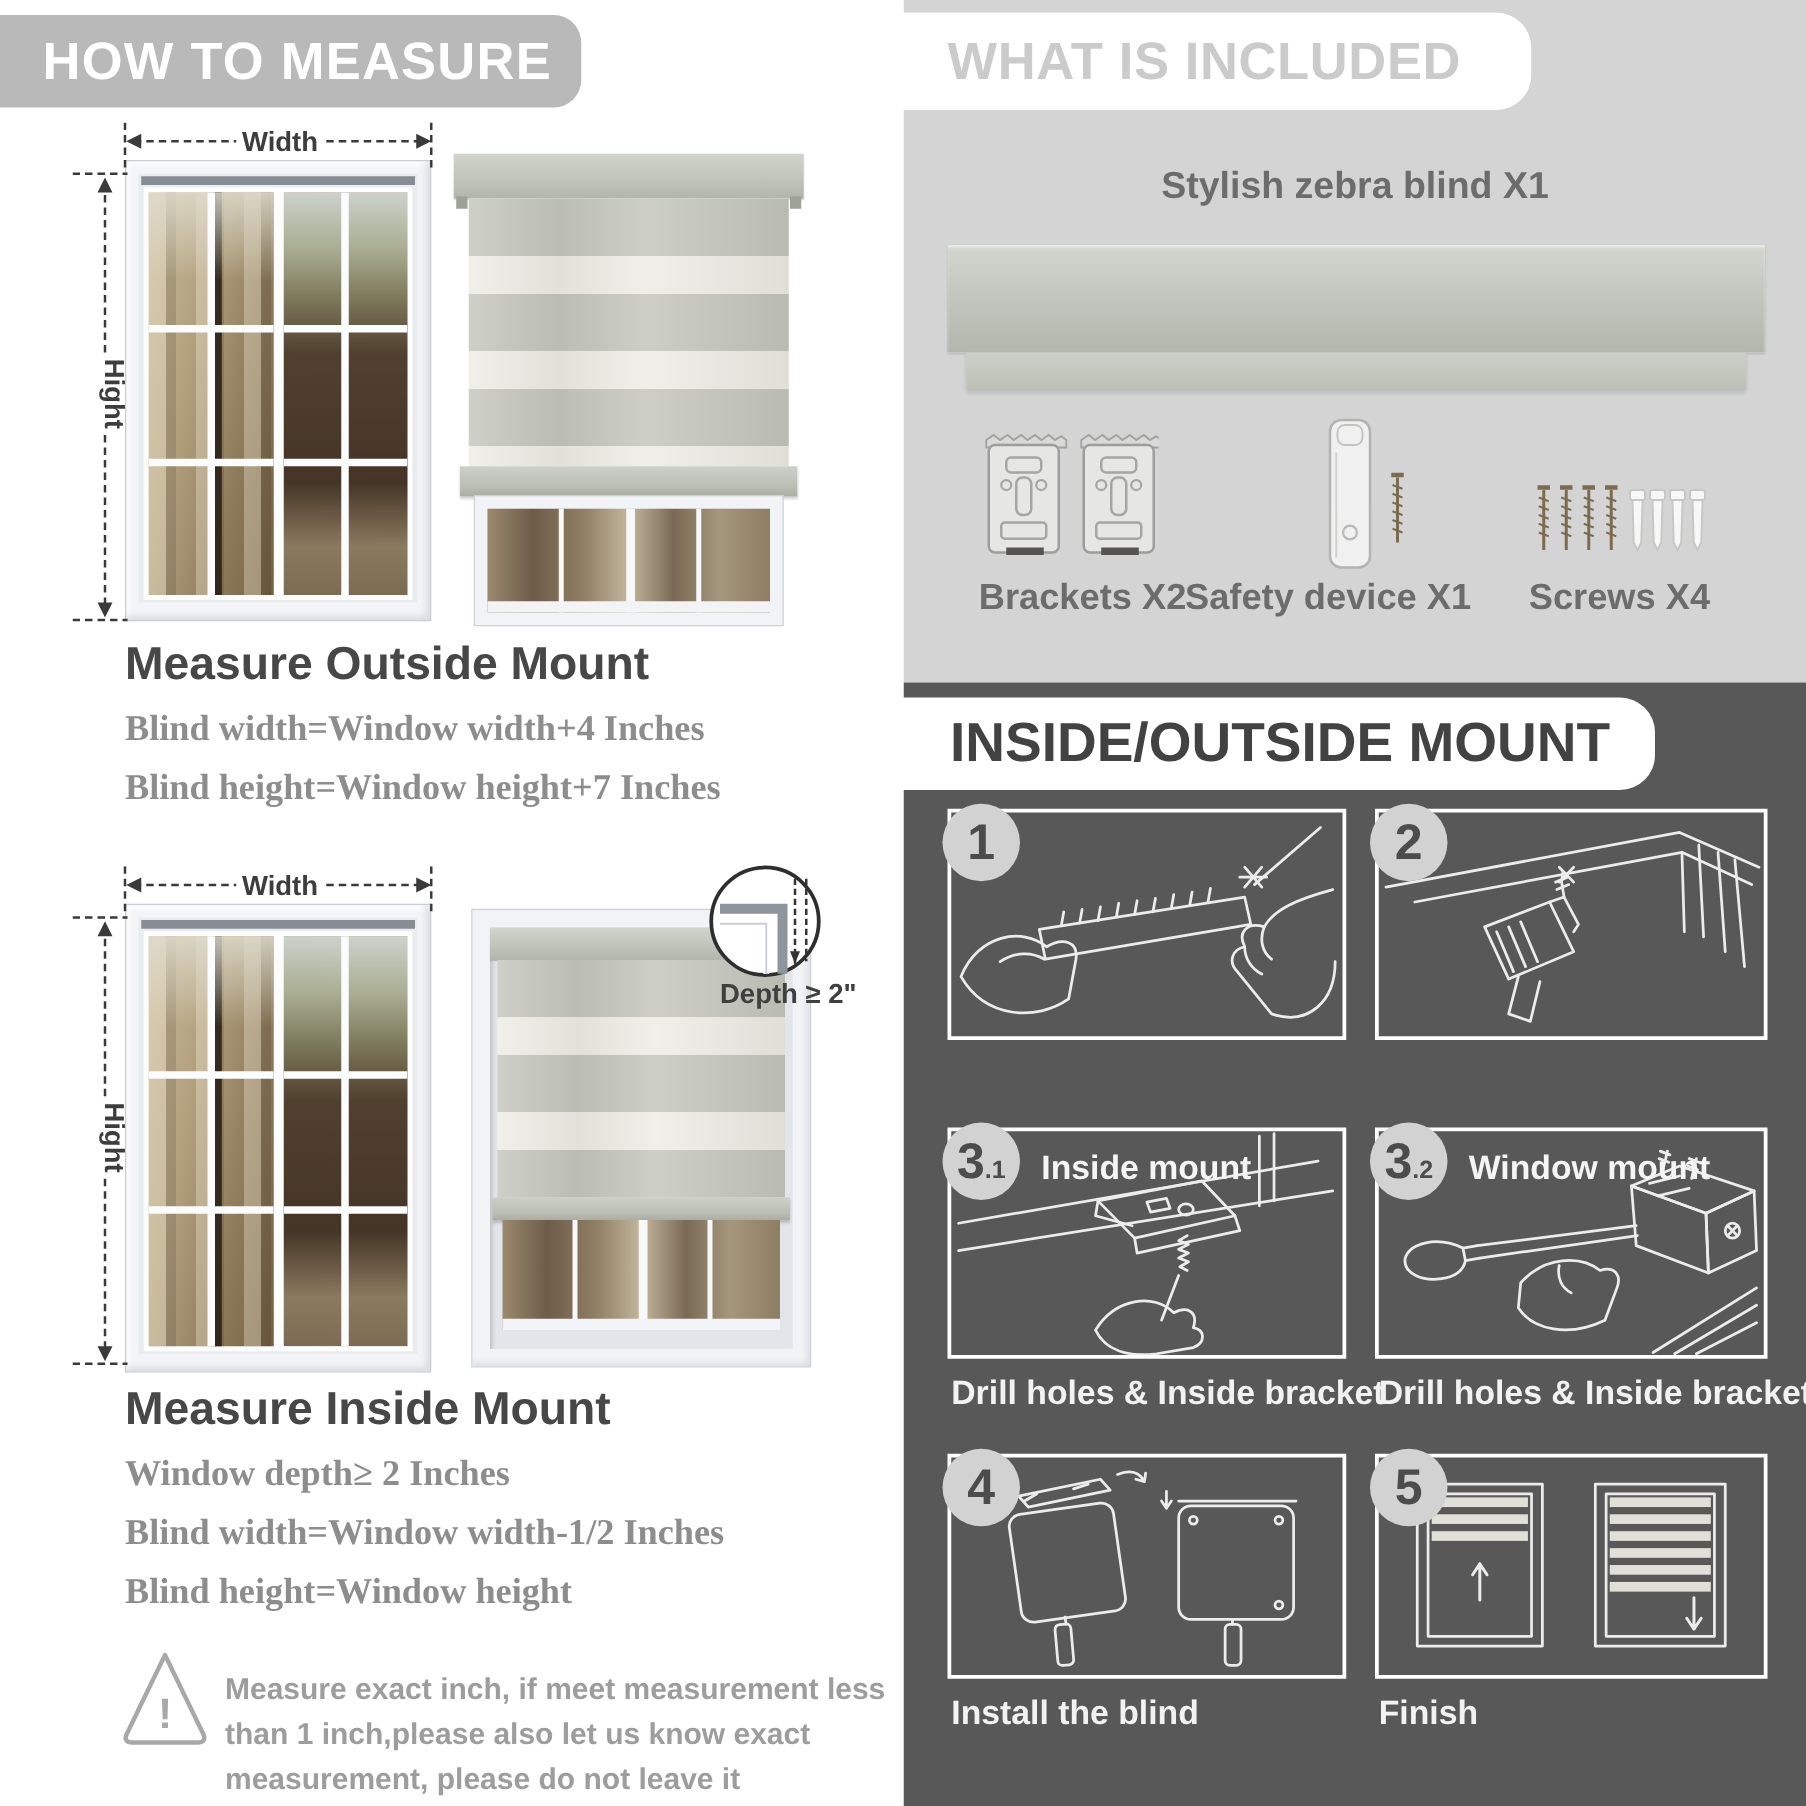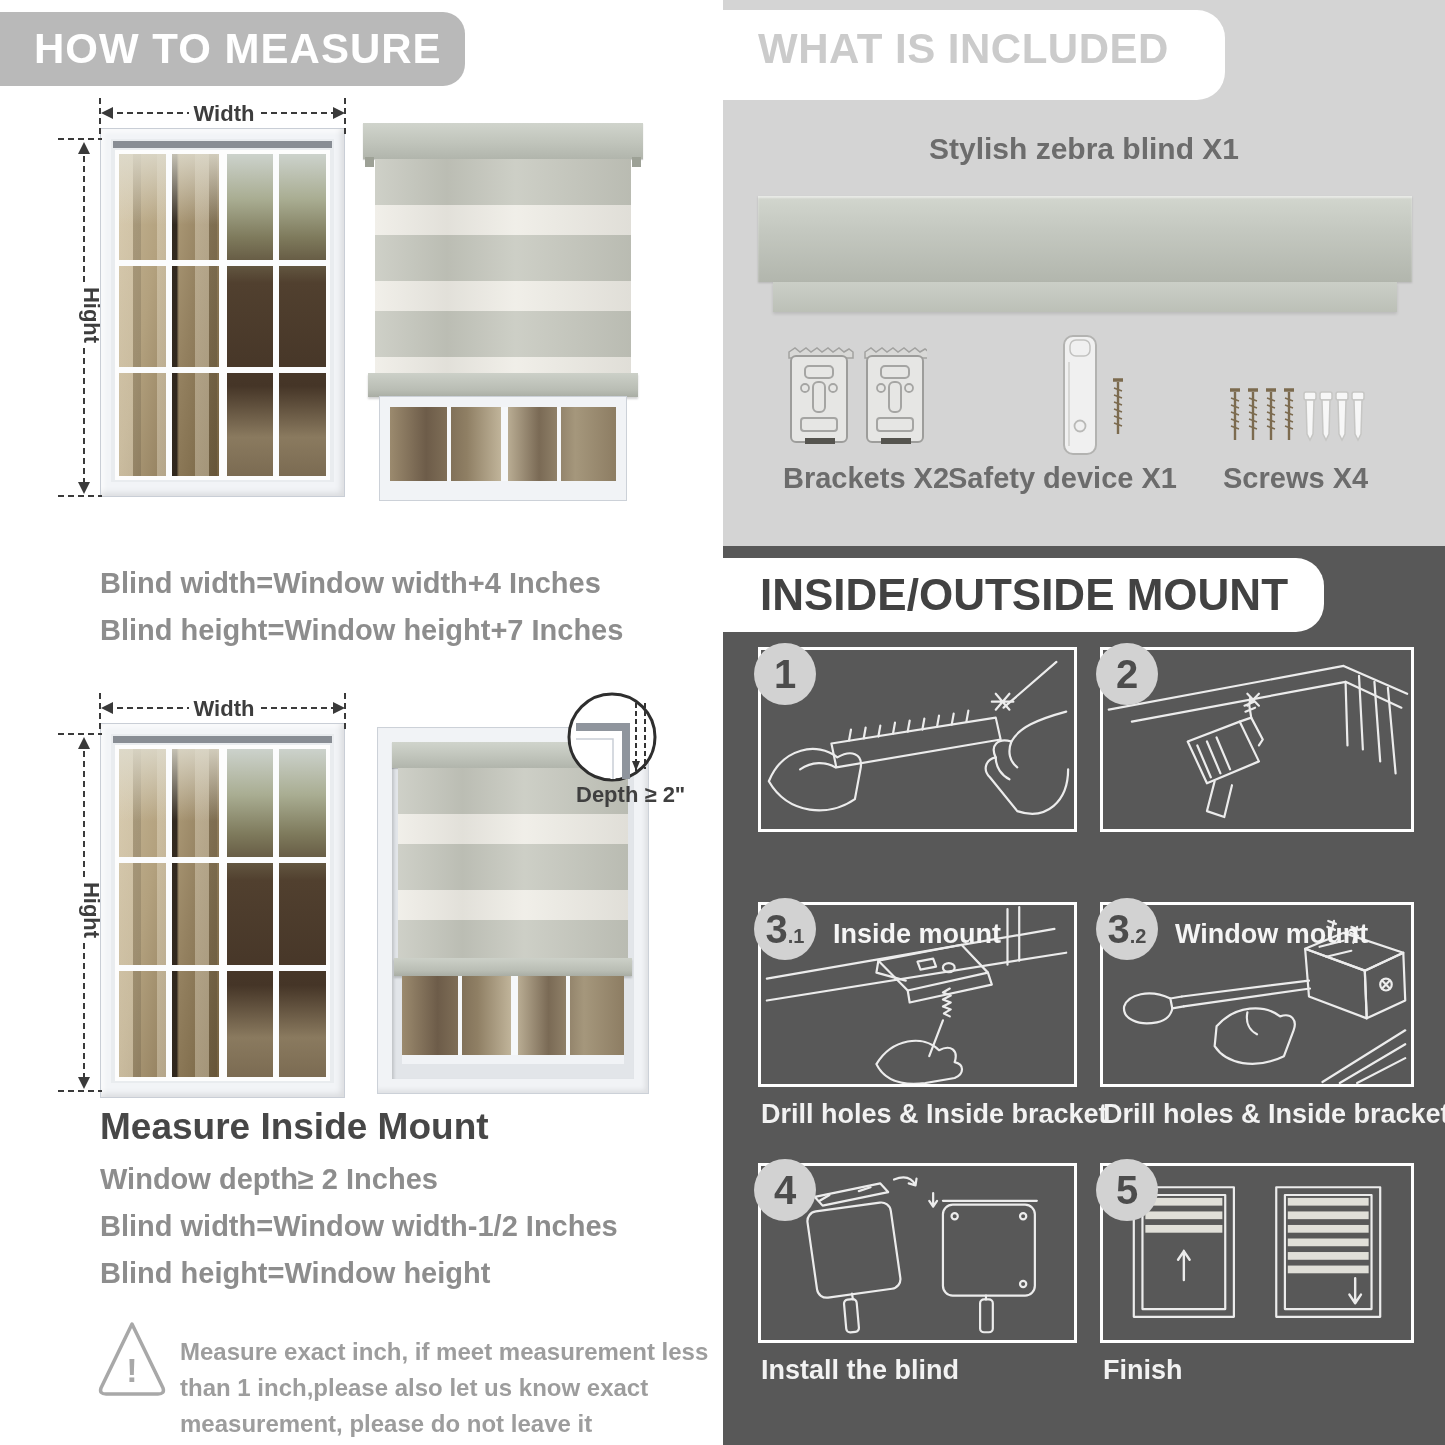--- a/index.html
+++ b/index.html
@@ -4,21 +4,21 @@
 <style>
   html,body{margin:0;padding:0;background:#fff;}
   .canvas{position:relative;width:1445px;height:1445px;background:#ffffff;overflow:hidden;
           font-family:"Liberation Sans",sans-serif;-webkit-font-smoothing:antialiased;}
   .abs{position:absolute;}
 
   
   .banner{left:0;top:12px;width:465px;height:74px;background:#b9b9b9;border-radius:0 22px 22px 0;
           color:#fff;font-weight:bold;font-size:42px;line-height:74px;padding-left:34px;letter-spacing:1px;box-sizing:border-box;}
   .sec-title{font-size:37px;font-weight:bold;color:#474747;}
-  .sec-lines{font-size:29px;font-weight:bold;color:#8d8d8d;line-height:47px;white-space:nowrap;}
+  .sec-lines{font-size:29px;font-weight:bold;color:#8d8d8d;line-height:47px;white-space:nowrap;font-family:Liberation Serif, serif;}
   .warn-text{font-size:24px;font-weight:bold;color:#9d9d9d;line-height:36px;}
 
   
   .winframe{background:#f2f4f7;border:1px solid #c9ced6;box-shadow:inset -3px -3px 6px rgba(0,0,0,.10), inset 3px 3px 4px rgba(255,255,255,.8);box-sizing:border-box;}
   .win-inner{position:absolute;left:10px;right:10px;top:10px;bottom:14px;background:#e9ecef;}
   .win-track{position:absolute;left:12px;right:12px;top:12px;height:7px;background:#888d94;}
   .sashes{position:absolute;left:14px;right:14px;top:21px;bottom:16px;background:#fdfdfd;display:flex;gap:8px;padding:4px;box-sizing:border-box;}
   .sash{position:relative;flex:1;overflow:hidden;}
   .photoL{background:
       linear-gradient(180deg,rgba(222,219,205,.85) 0%,rgba(222,219,205,0) 22%),
@@ -39,21 +39,21 @@
   .rail{background:linear-gradient(180deg,#ccd0c8 0%,#b9bdb4 70%,#a9ada4 100%);box-shadow:0 2px 2px rgba(0,0,0,.18);}
   .bwin{box-sizing:border-box;border:10px solid #f1f3f6;outline:1px solid #ccd1d8;background:#ddd;}
   .bwin .ph{position:absolute;left:0;top:0;right:0;bottom:0;
       background:linear-gradient(90deg,#9b8a6e 0%,#6d5c49 16%,#8f7f64 34%,#c3b79d 50%,#7a6a55 66%,#a5977c 82%,#8d7d63 100%);}
   .vbar{position:absolute;top:0;bottom:0;background:#f6f8fa;}
   .sill{position:absolute;left:0;right:0;bottom:0;height:9px;background:#f1f3f6;}
 
   
   .panel-light{left:723px;top:0;width:722px;height:546px;background:#d4d4d4;}
   .panel-dark{left:723px;top:546px;width:722px;height:899px;background:#585858;}
-  .hdr-included{left:-23px;top:10px;width:525px;height:90px;background:#ffffff;border-radius:0 28px 28px 0;
+  .hdr-included{left:-23px;top:10px;width:525px;height:78px;background:#ffffff;border-radius:0 28px 28px 0;
       color:#cbcbcb;font-weight:bold;font-size:42px;line-height:78px;padding-left:58px;box-sizing:border-box;letter-spacing:.5px;}
   .blind-label{left:0;top:132px;width:722px;text-align:center;font-size:30px;font-weight:bold;color:#6c6c6c;}
   .headrail{left:35px;top:196px;width:654px;height:86px;background:linear-gradient(180deg,#d2d6ce 0%,#c4c8c0 40%,#b2b6ad 100%);box-shadow:inset 0 2px 2px rgba(255,255,255,.5),0 1px 2px rgba(0,0,0,.15);}
   .headrail-lip{left:50px;top:282px;width:624px;height:30px;background:linear-gradient(180deg,#cbcfc7 0%,#bcc0b7 100%);box-shadow:0 2px 3px rgba(0,0,0,.12);}
   .inc-label{font-size:29px;font-weight:bold;color:#6c6c6c;white-space:nowrap;}
 
   .hdr-mount{left:-23px;top:12px;width:624px;height:74px;background:#ffffff;border-radius:0 28px 28px 0;
       color:#424242;font-weight:bold;font-size:44px;line-height:74px;padding-left:60px;box-sizing:border-box;}
   .card{position:absolute;border:3px solid #fff;background:#585858;box-sizing:border-box;}
   .badge{position:absolute;top:-7px;left:-7px;width:62px;height:62px;border-radius:50%;background:#d2d2d2;
@@ -121,20 +121,21 @@
     <div class="abs rail" style="left:5px;top:250px;width:270px;height:24px;"></div>
     <div class="abs bwin" style="left:17px;top:274px;width:246px;height:103px;">
       <div class="ph"></div>
       <div class="vbar" style="left:25%;width:4px;"></div>
       <div class="vbar" style="left:49%;width:7px;"></div>
       <div class="vbar" style="left:74%;width:4px;"></div>
       <div class="sill"></div>
     </div>
   </div>
 
+  <div class="abs sec-title" style="left:100px;top:510px;">Measure Outside Mount</div>
   <div class="abs sec-lines" style="left:100px;top:560px;">
     <div>Blind width=Window width+4 Inches</div>
     <div>Blind height=Window height+7 Inches</div>
   </div>
 
   <div class="abs winframe" style="left:100px;top:723px;width:245px;height:375px;">
     <div class="win-inner"></div>
     <div class="win-track"></div>
     <div class="sashes">
       <div class="sash photoL">

